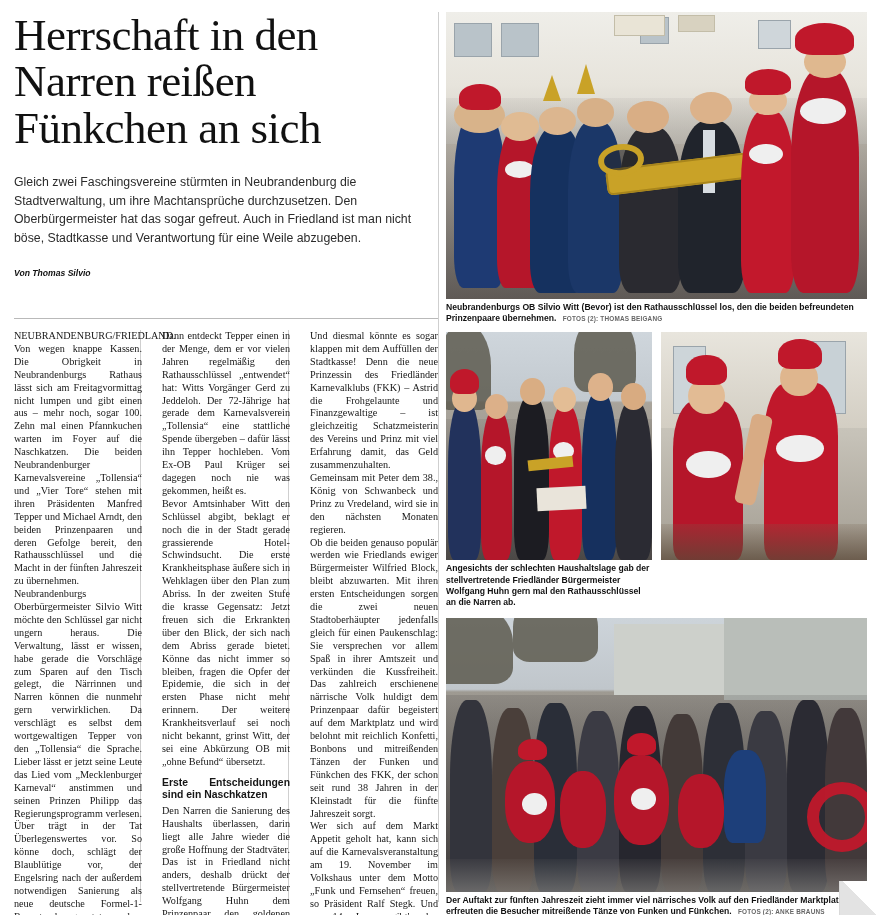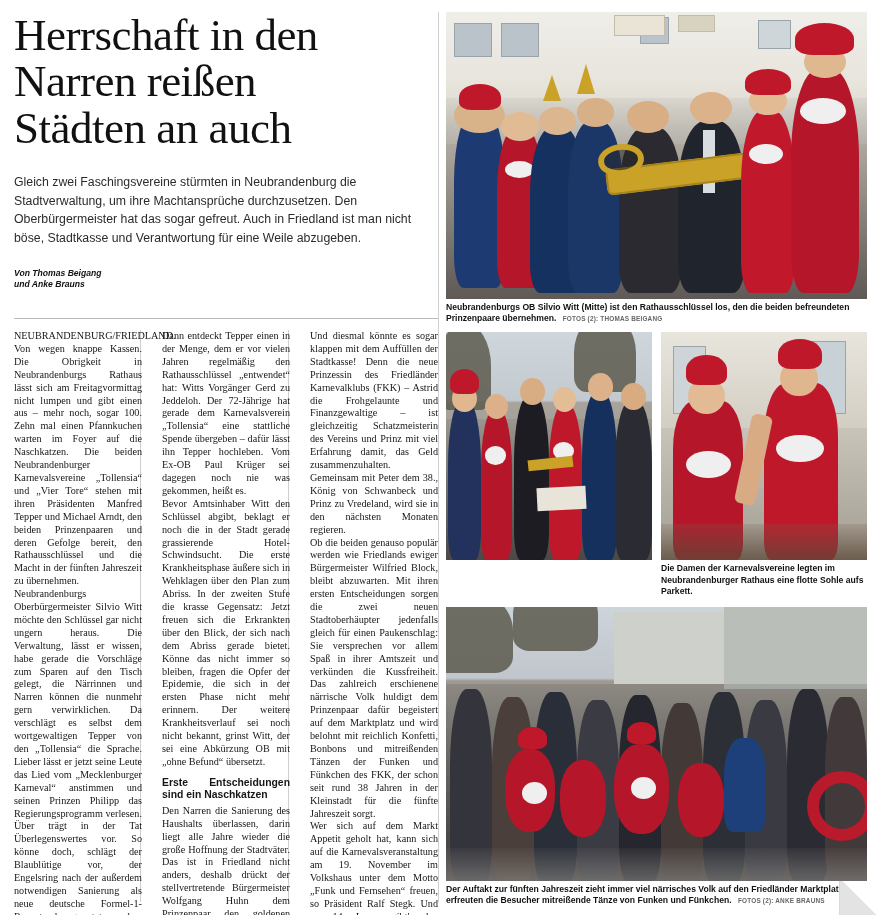--- a/index.html
+++ b/index.html
@@ -207,26 +207,25 @@
 </style>
 </head>
 <body>
 
 <div class="page">
 
   <div class="head-area">
     <h1 class="headline">
       <div>Herrschaft in den</div>
       <div>Narren reißen</div>
-      <div>Städten an auch</div>
+      <div>Fünkchen an sich</div>
     </h1>
     <div class="lead">Gleich zwei Faschingsvereine stürmten in Neubrandenburg die Stadtverwaltung, um ihre Machtansprüche durchzusetzen. Den Oberbürgermeister hat das sogar gefreut. Auch in Friedland ist man nicht böse, Stadtkasse und Verantwortung für eine Weile abzugeben.</div>
     <div class="byline">
-      <div>Von Thomas Beigang</div>
-      <div>und Anke Brauns</div>
+      <div>Von Thomas Silvio</div>
     </div>
   </div>
 
   <div class="rule" style="left:14px; top:318px; width:424px;"></div>
   <div class="vrule" style="left:140px; top:330px; height:572px;"></div>
   <div class="vrule" style="left:288px; top:330px; height:572px;"></div>
   <div class="vrule" style="left:438px; top:12px; height:890px;"></div>
 
   <div class="cols">
 
@@ -292,21 +291,21 @@
       <div class="person" style="left:70%;top:34%;width:13%;height:64%;background:#c2182c"></div>
       <div class="person" style="left:72%;top:26%;width:9%;height:10%;background:#e2bb95;border-radius:50%"></div>
       <div class="whitedot" style="left:72%;top:46%;width:8%;height:7%"></div>
       <div class="redhat" style="left:71%;top:20%;width:11%;height:9%"></div>
       <div class="person" style="left:82%;top:20%;width:16%;height:78%;background:#b5162a"></div>
       <div class="person" style="left:85%;top:12%;width:10%;height:11%;background:#dfb88f;border-radius:50%"></div>
       <div class="redhat" style="left:83%;top:4%;width:14%;height:11%"></div>
       <div class="whitedot" style="left:84%;top:30%;width:11%;height:9%"></div>
     </div>
     <div class="cap">
-      <span>Neubrandenburgs OB Silvio Witt (Mitte) ist den Rathausschlüssel los, den die beiden befreundeten Prinzenpaare übernehmen.</span>
+      <span>Neubrandenburgs OB Silvio Witt (Bevor) ist den Rathausschlüssel los, den die beiden befreundeten Prinzenpaare übernehmen.</span>
       <span class="credit">FOTOS (2): THOMAS BEIGANG</span>
     </div>
 
     <div class="row2" style="margin-top:8px;">
       <div class="col2">
         <div class="photo" id="photo2">
           <div class="p2-bg"></div>
           <div class="tree" style="left:-4%;top:-4%;width:26%;height:38%"></div>
           <div class="tree" style="left:62%;top:-8%;width:30%;height:34%"></div>
           <div style="position:absolute;left:0;bottom:0;width:100%;height:62%;background:linear-gradient(180deg,rgba(60,58,58,.1),rgba(30,28,30,.6))"></div>
@@ -327,43 +326,43 @@
           <div class="whitedot" style="left:52%;top:48%;width:10%;height:8%"></div>
 
           <div class="person" style="left:66%;top:26%;width:17%;height:74%;background:#16305e"></div>
           <div class="person" style="left:69%;top:18%;width:12%;height:12%;background:#ddb28b;border-radius:50%"></div>
           <div class="person" style="left:82%;top:30%;width:18%;height:70%;background:#2b2b33"></div>
           <div class="person" style="left:85%;top:22%;width:12%;height:12%;background:#d8ab81;border-radius:50%"></div>
 
           <div style="position:absolute;left:40%;top:55%;width:22%;height:5%;background:#c9a227;transform:rotate(-6deg)"></div>
           <div style="position:absolute;left:44%;top:68%;width:24%;height:10%;background:#e9e4da;transform:rotate(-3deg);font-family:'Liberation Sans',sans-serif"></div>
         </div>
+        <div class="cap">
+          <span>Angesichts der schlechten Haushaltslage gab der stellvertretende Friedländer Bürgermeister Wolfgang Huhn gern mal den Rathausschlüssel an die Narren ab.</span>
+        </div>
       </div>
 
       <div class="col2">
         <div class="photo" id="photo3">
           <div class="p3-bg"></div>
           <div style="position:absolute;left:0;top:0;width:100%;height:42%;background:linear-gradient(180deg,#e8e5dd,#d3cec3)"></div>
           <div class="win" style="left:6%;top:6%;width:16%;height:30%;background:#cdd5d9"></div>
           <div class="win" style="left:70%;top:4%;width:20%;height:32%;background:#c8d1d6"></div>
 
           <div class="person" style="left:6%;top:30%;width:34%;height:70%;background:#b5162a;border-radius:30% 30% 10% 10%"></div>
           <div class="person" style="left:13%;top:20%;width:18%;height:16%;background:#e2bb94;border-radius:50%"></div>
           <div class="redhat" style="left:12%;top:10%;width:20%;height:13%"></div>
           <div class="whitedot" style="left:12%;top:52%;width:22%;height:12%"></div>
 
           <div class="person" style="left:50%;top:22%;width:36%;height:78%;background:#c0182b;border-radius:30% 30% 10% 10%"></div>
           <div class="person" style="left:58%;top:12%;width:18%;height:16%;background:#dfb68e;border-radius:50%"></div>
           <div class="redhat" style="left:57%;top:3%;width:21%;height:13%"></div>
           <div class="whitedot" style="left:56%;top:45%;width:23%;height:12%"></div>
           <div style="position:absolute;left:40%;top:36%;width:10%;height:40%;background:#d8ab84;transform:rotate(12deg);border-radius:6px"></div>
           <div style="position:absolute;left:0;bottom:0;width:100%;height:16%;background:linear-gradient(180deg,rgba(120,100,80,.2),rgba(90,72,55,.75))"></div>
-        </div>
-        <div class="cap">
-          <span>Die Damen der Karnevalsvereine legten im Neubrandenburger Rathaus eine flotte Sohle aufs Parkett.</span>
         </div>
       </div>
     </div>
 
     <div class="photo" id="photo4" style="margin-top:10px;">
       <div class="p4-bg"></div>
       <div class="tree" style="left:-6%;top:-6%;width:22%;height:30%"></div>
       <div class="tree" style="left:16%;top:-10%;width:20%;height:26%"></div>
       <div style="position:absolute;left:40%;top:2%;width:26%;height:26%;background:#cdd0cb"></div>
       <div style="position:absolute;left:66%;top:0%;width:34%;height:30%;background:#b9beb9"></div>

